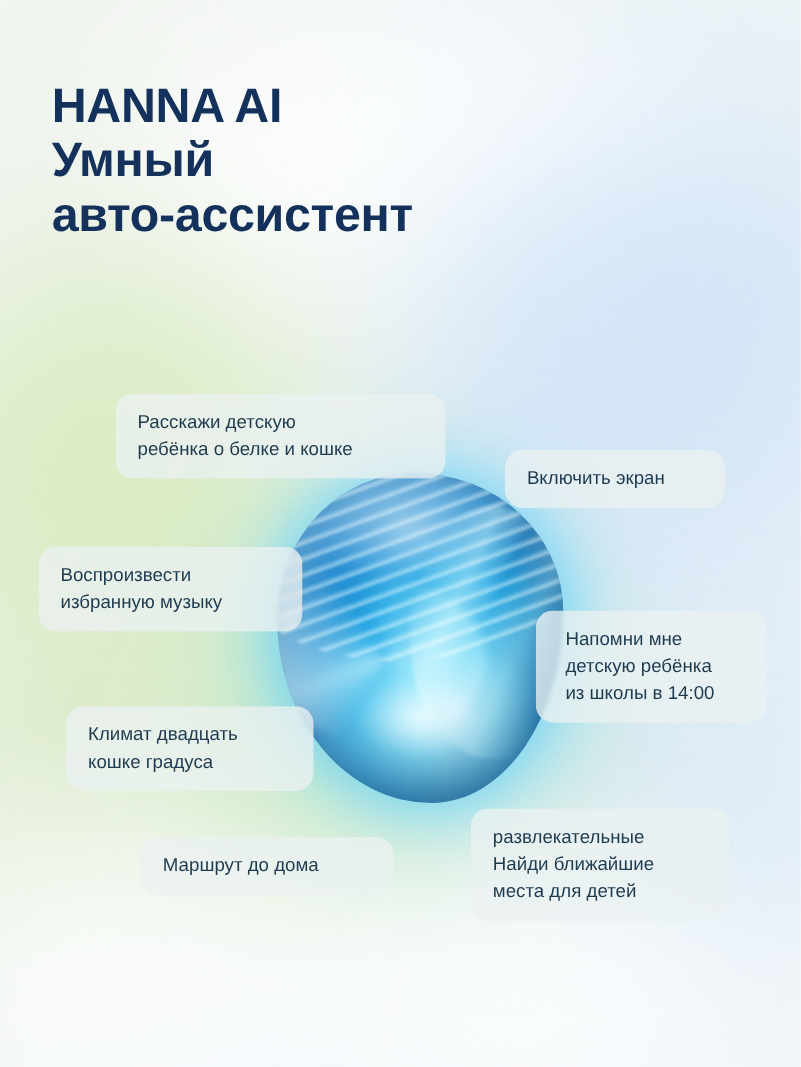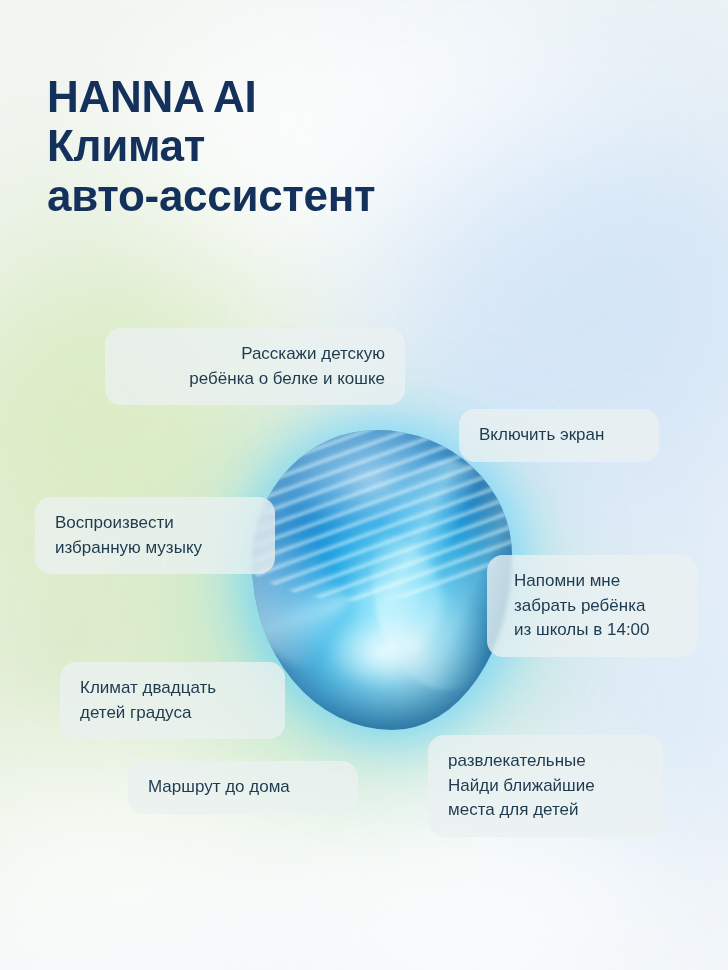--- a/index.html
+++ b/index.html
@@ -142,44 +142,44 @@
     background: rgba(235, 241, 241, 0.78);
     color: #1d3a4f;
     font-size: 17px;
     line-height: 1.45;
     padding: 14px 20px;
     box-sizing: border-box;
     backdrop-filter: blur(2px);
   }
   .chip span { display: block; white-space: pre; }
 
-  .chip-story     { left: 105px; top: 328px; width: 300px; text-align: right; }
+  .chip-story     { left: 105px; top: 358px; width: 300px; }
   .chip-screen    { left: 459px; top: 409px; width: 200px; }
   .chip-music     { left: 35px;  top: 497px; width: 240px; }
   .chip-reminder  { left: 487px; top: 555px; width: 210px; padding-left: 27px; }
-  .chip-climate   { left: 60px;  top: 662px; width: 225px; }
+  .chip-climate   { left: 60px;  top: 642px; width: 225px; }
   .chip-route     { left: 128px; top: 761px; width: 230px; }
   .chip-places    { left: 428px; top: 735px; width: 235px; }
 </style>
 </head>
 <body>
 
 <div id="poster">
 
   <div class="blob blob-white-3"></div>
   <div class="blob blob-green-1"></div>
   <div class="blob blob-blue-1"></div>
   <div class="blob blob-green-2"></div>
   <div class="blob blob-blue-2"></div>
   <div class="blob blob-white-1"></div>
   <div class="blob blob-white-2"></div>
 
   <div class="headline">
     <span class="line">HANNA AI</span>
-    <span class="line">Климат</span>
+    <span class="line">Умный</span>
     <span class="line">авто-ассистент</span>
   </div>
 
   <div class="orb-wrap">
     <div class="orb-glow"></div>
     <div class="orb">
       <div class="swirl sw1"></div>
       <div class="swirl sw4"></div>
       <div class="swirl sw3"></div>
       <div class="swirl sw2"></div>
@@ -196,27 +196,27 @@
     <span>Включить экран</span>
   </div>
 
   <div class="chip chip-music">
     <span>Воспроизвести</span>
     <span>избранную музыку</span>
   </div>
 
   <div class="chip chip-reminder">
     <span>Напомни мне</span>
-    <span>забрать ребёнка</span>
+    <span>детскую ребёнка</span>
     <span>из школы в 14:00</span>
   </div>
 
   <div class="chip chip-climate">
     <span>Климат двадцать</span>
-    <span>детей градуса</span>
+    <span>кошке градуса</span>
   </div>
 
   <div class="chip chip-route">
     <span>Маршрут до дома</span>
   </div>
 
   <div class="chip chip-places">
     <span>развлекательные</span>
     <span>Найди ближайшие</span>
     <span>места для детей</span>

